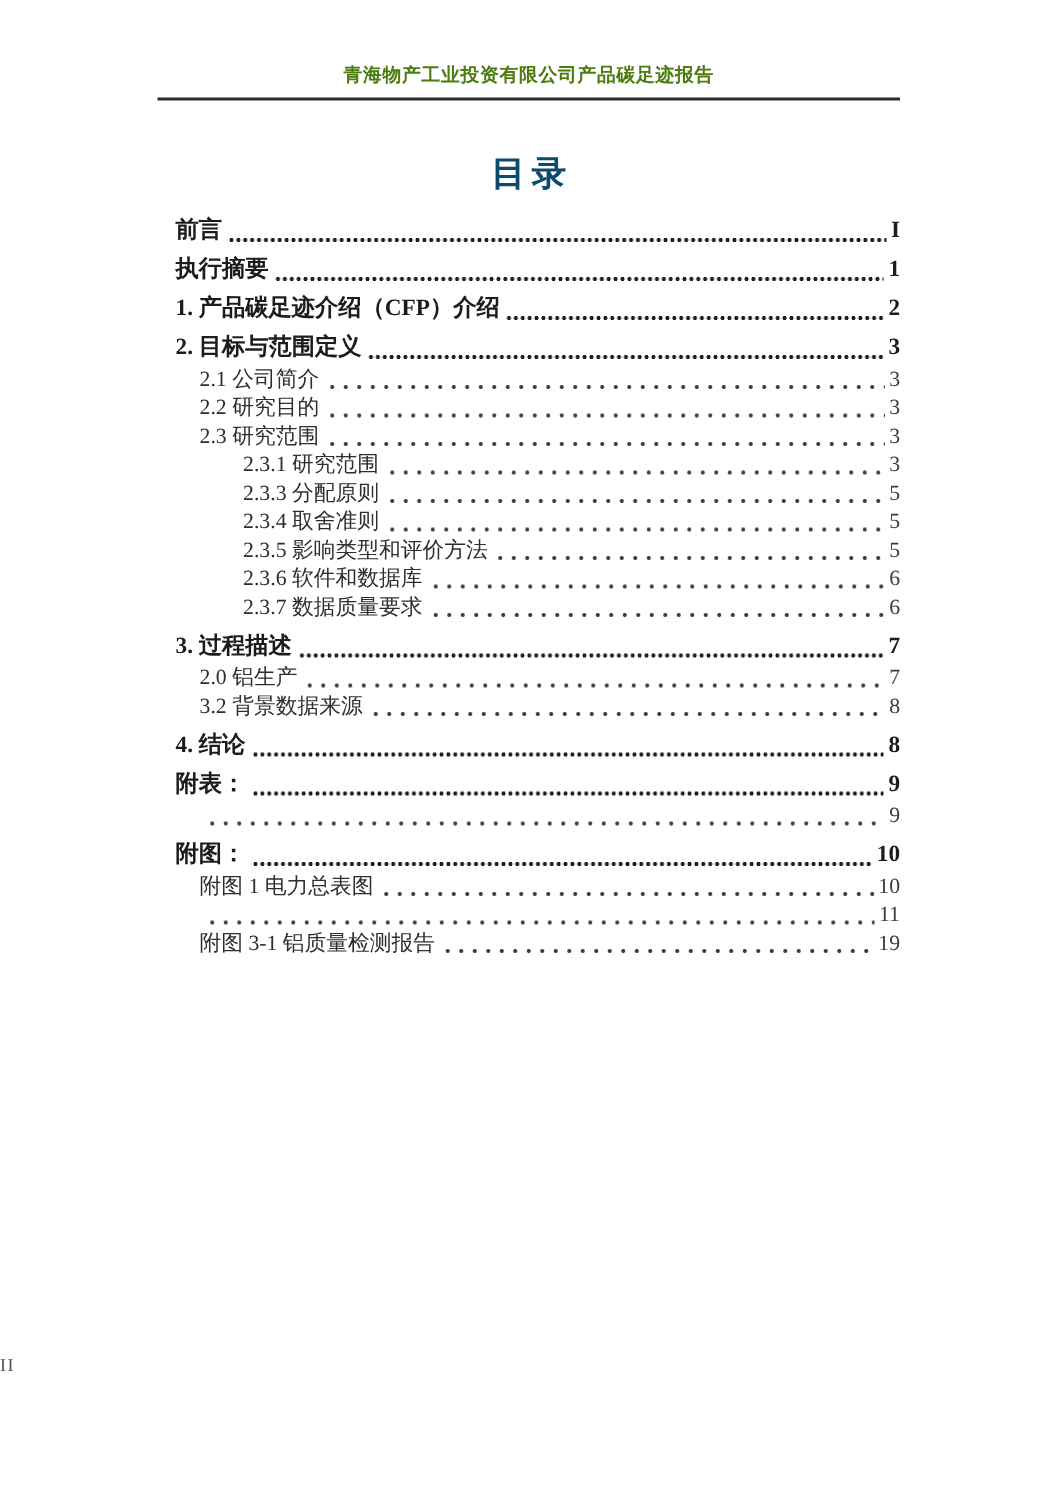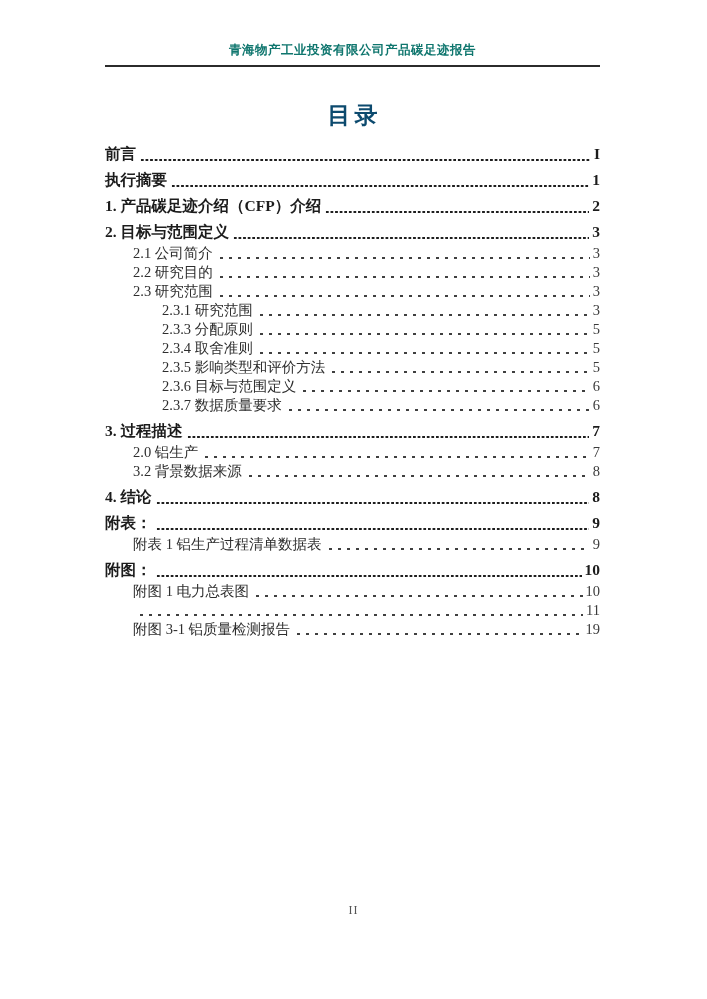--- a/index.html
+++ b/index.html
@@ -20,21 +20,21 @@
     left: 105px;
     right: 107px;
     top: 0;
   }
   
   .doc-header {
     margin-top: 42px;
     text-align: center;
     font-size: 12.5px;
     font-weight: bold;
-    color: #0f766e;
+    color: #4d7c0f;
     letter-spacing: 0.5px;
     padding-bottom: 6px;
     border-bottom: 2px solid #2b2b2b;
   }
   
   .toc-title {
     margin-top: 33px;
     text-align: center;
     font-size: 23px;
     font-weight: bold;
@@ -46,21 +46,21 @@
   .toc { margin-top: 13px; }
   .row {
     display: flex;
     align-items: baseline;
     color: #1c1c1c;
   }
   .row.l0 {
     font-weight: bold;
     font-size: 15.5px;
     line-height: 20px;
-    margin: 6px 0 2px 0;
+    margin: 6px 0 2px 12px;
   }
   .toc .row.l0:first-child { margin-top: 0; }
   .row.l1, .row.l2 {
     font-size: 14.5px;
     line-height: 19px;
     color: #2e2e2e;
   }
   .row.l1 { padding-left: 28px; }
   .row.l2 { padding-left: 57px; }
   .label { white-space: nowrap; }
@@ -83,21 +83,21 @@
     background-size: 9px 4px;
   }
   .pnum { white-space: nowrap; }
   .l1 .pnum, .l2 .pnum { color: #3b3b3b; }
   
   .doc-footer {
     position: absolute;
     top: 903px;
     left: 0;
     width: 100%;
-    text-align: center;
+    text-align: left;
     font-size: 12px;
     color: #555555;
     letter-spacing: 1px;
   }
 </style>
 </head>
 <body>
 
 <div class="page">
   <div class="content">
@@ -171,21 +171,21 @@
         <span class="pnum">5</span>
       </div>
 
       <div class="row l2">
         <span class="label">2.3.5 影响类型和评价方法</span>
         <span class="leader"></span>
         <span class="pnum">5</span>
       </div>
 
       <div class="row l2">
-        <span class="label">2.3.6 目标与范围定义</span>
+        <span class="label">2.3.6 软件和数据库</span>
         <span class="leader"></span>
         <span class="pnum">6</span>
       </div>
 
       <div class="row l2">
         <span class="label">2.3.7 数据质量要求</span>
         <span class="leader"></span>
         <span class="pnum">6</span>
       </div>
 
@@ -213,21 +213,20 @@
         <span class="pnum">8</span>
       </div>
 
       <div class="row l0">
         <span class="label">附表：</span>
         <span class="leader"></span>
         <span class="pnum">9</span>
       </div>
 
       <div class="row l1">
-        <span class="label">附表 1 铝生产过程清单数据表</span>
         <span class="leader"></span>
         <span class="pnum">9</span>
       </div>
 
       <div class="row l0">
         <span class="label">附图：</span>
         <span class="leader"></span>
         <span class="pnum">10</span>
       </div>
 

